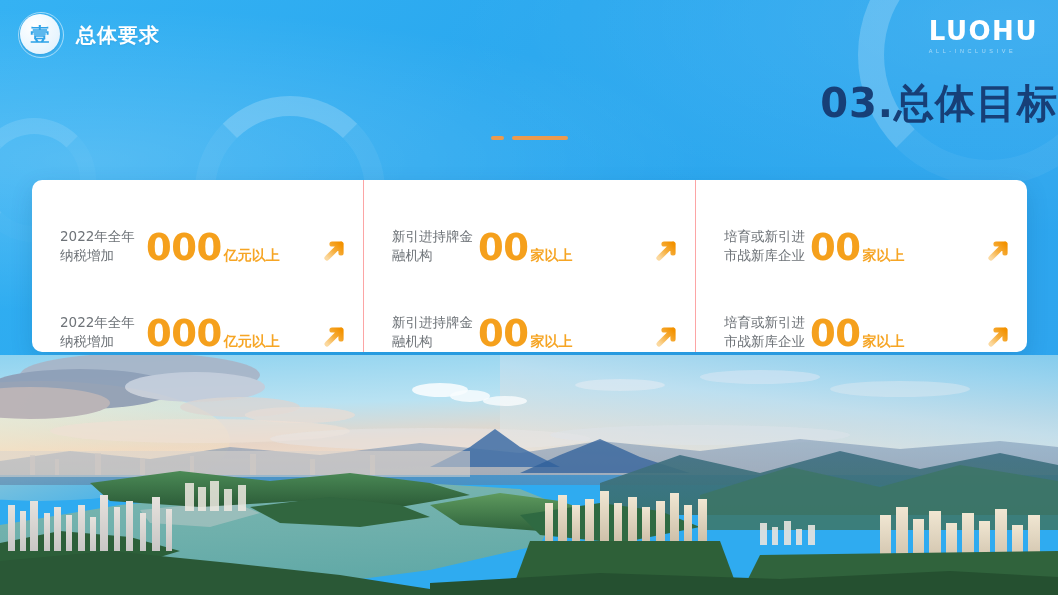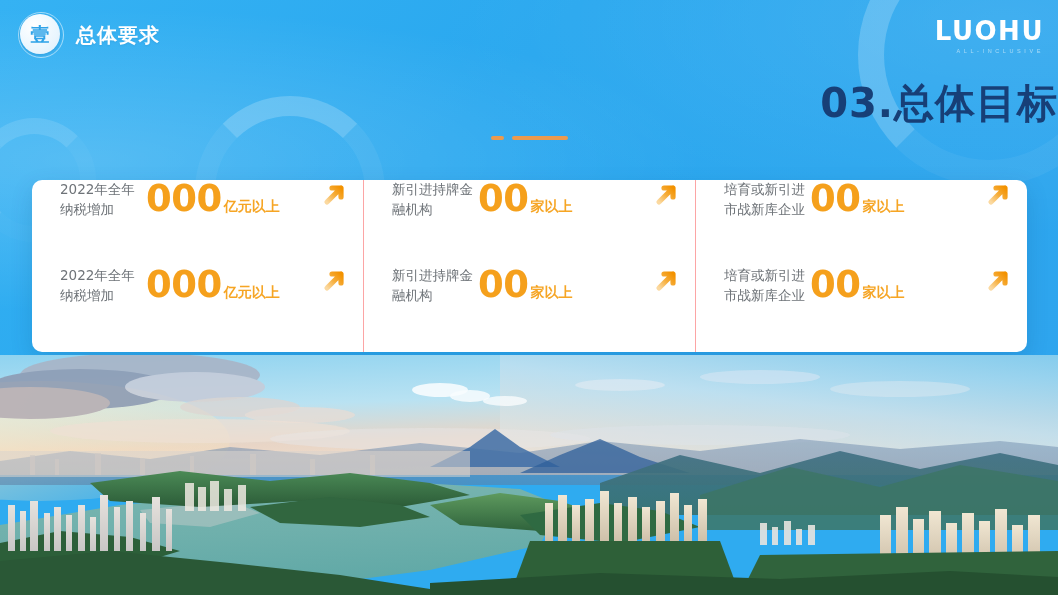--- a/index.html
+++ b/index.html
@@ -41,21 +41,21 @@
     background:radial-gradient(circle at 35% 30%,#ffffff 0%,#eaf6fe 60%,#dceefb 100%);
     box-shadow:0 1px 3px rgba(0,60,120,0.18);
     display:flex;align-items:center;justify-content:center;
   }
   .badge-char{color:#2fa3e8;font-size:19px;font-weight:bold;line-height:1;
     font-family:"DejaVu Sans","Liberation Sans",sans-serif;}
   .header-title{color:#ffffff;font-size:20px;font-weight:bold;letter-spacing:1px;
     font-family:"DejaVu Sans","Liberation Sans",sans-serif;text-shadow:0 1px 2px rgba(0,70,130,.12);}
 
   
-  .logo{position:absolute;right:14px;top:18px;text-align:right;}
+  .logo{position:absolute;right:20px;top:18px;text-align:left;}
   .logo-main{color:#ffffff;font-size:26px;font-weight:bold;letter-spacing:1.5px;line-height:1;
     font-family:"DejaVu Sans","Liberation Sans",sans-serif;}
   .logo-sub{color:rgba(255,255,255,0.55);font-size:5.5px;letter-spacing:3.6px;margin-top:4px;
     font-family:"Liberation Sans",sans-serif;}
 
   
   .title-block{position:absolute;left:0;top:80px;width:1058px;text-align:right;}
   .title{color:#173f77;font-size:40px;font-weight:bold;letter-spacing:1px;line-height:1.15;
     font-family:"DejaVu Sans","Liberation Sans",sans-serif;}
   .title-rules{margin-top:10px;display:flex;align-items:center;justify-content:center;gap:8px;}
@@ -64,22 +64,22 @@
 
   
   .panel{
     position:absolute;left:32px;top:180px;width:995px;height:172px;
     background:#ffffff;border-radius:10px;
     box-shadow:0 8px 22px rgba(10,60,110,0.16);
     display:flex;flex-direction:column;justify-content:center;
   }
   .panel-row{display:flex;height:50%;align-items:center;}
   .cell{
-    flex:1;display:flex;align-items:flex-start;height:100%;
-    padding:0 12px 0 28px;box-sizing:border-box;position:relative;
+    flex:1;display:flex;align-items:flex-end;height:100%;
+    padding:16px 12px 0 28px;box-sizing:border-box;position:relative;
   }
   .cell + .cell{border-left:1px solid #fca5a5;}
   .cell-label{
     color:#6e7378;font-size:13.5px;line-height:1.45;width:86px;flex:none;
     font-family:"DejaVu Sans","Liberation Sans",sans-serif;
   }
   .cell-value{display:flex;align-items:baseline;}
   .cell-num{
     color:#f5a01c;font-size:37px;font-weight:bold;line-height:1;letter-spacing:-0.5px;
     font-family:"DejaVu Sans","Liberation Sans",sans-serif;

